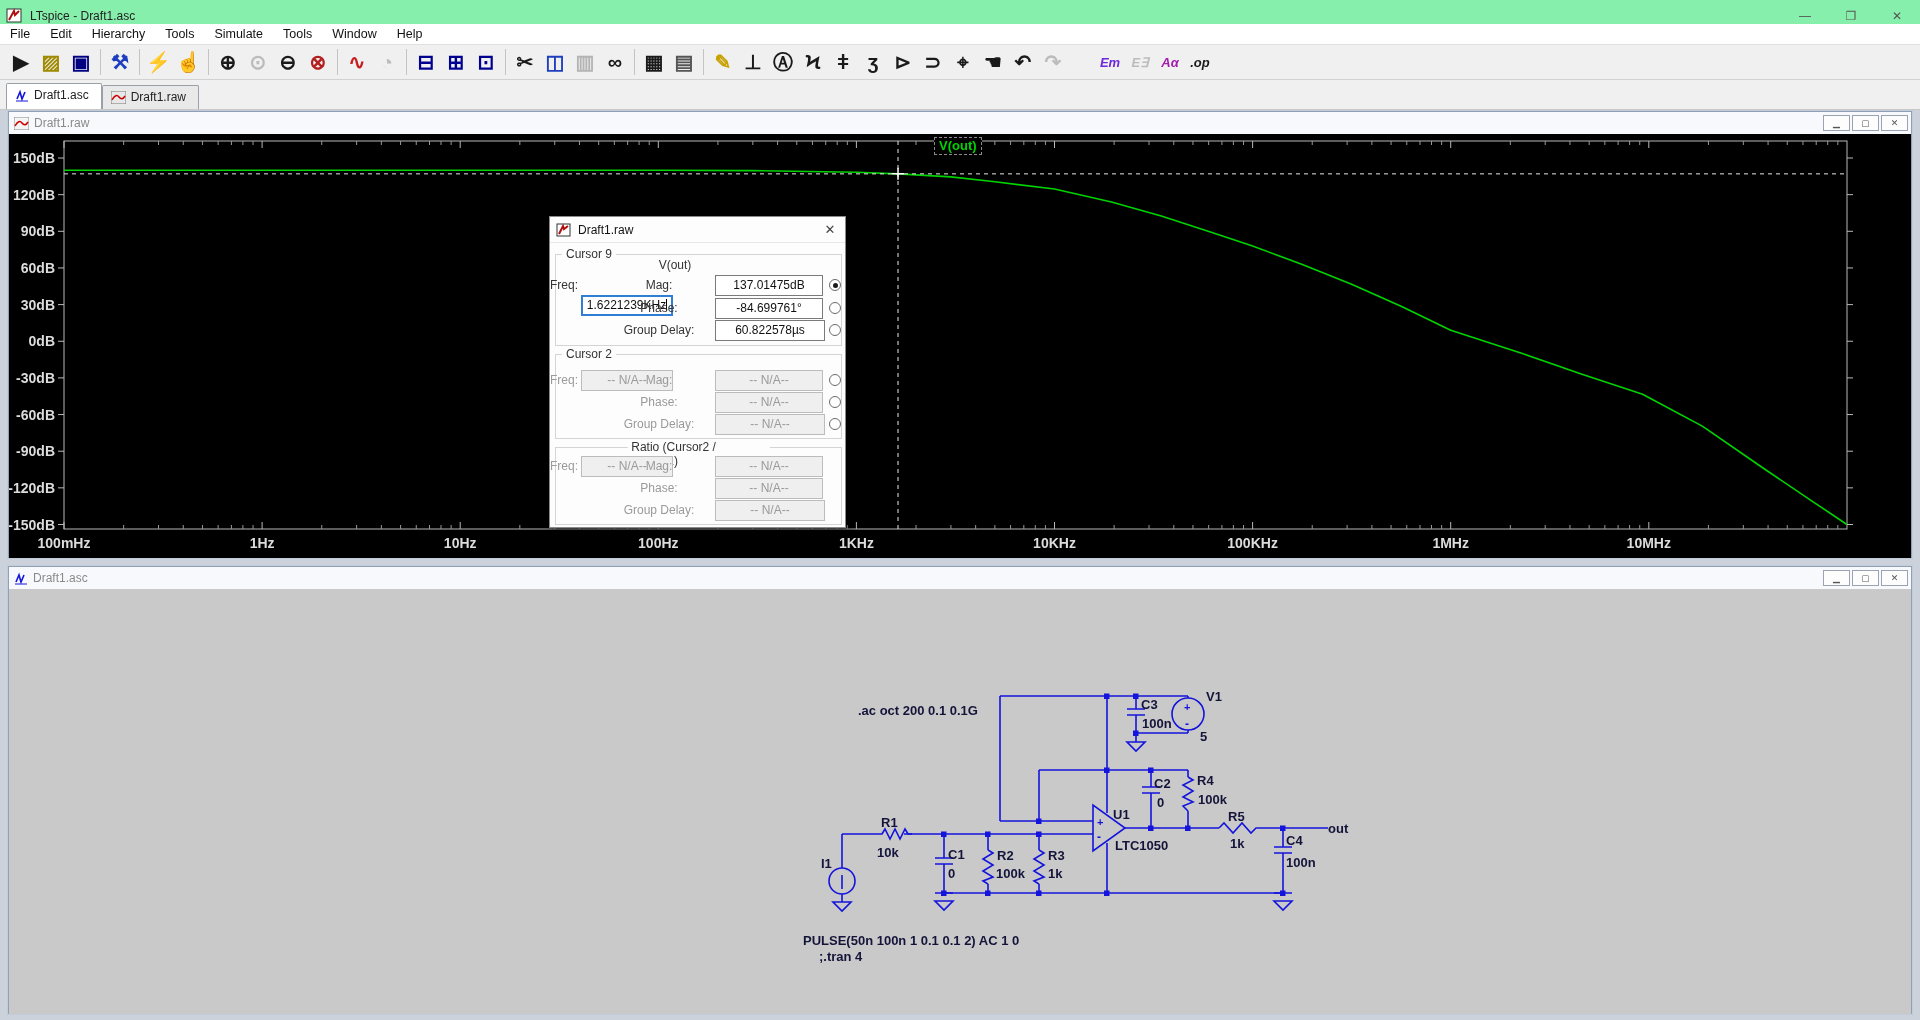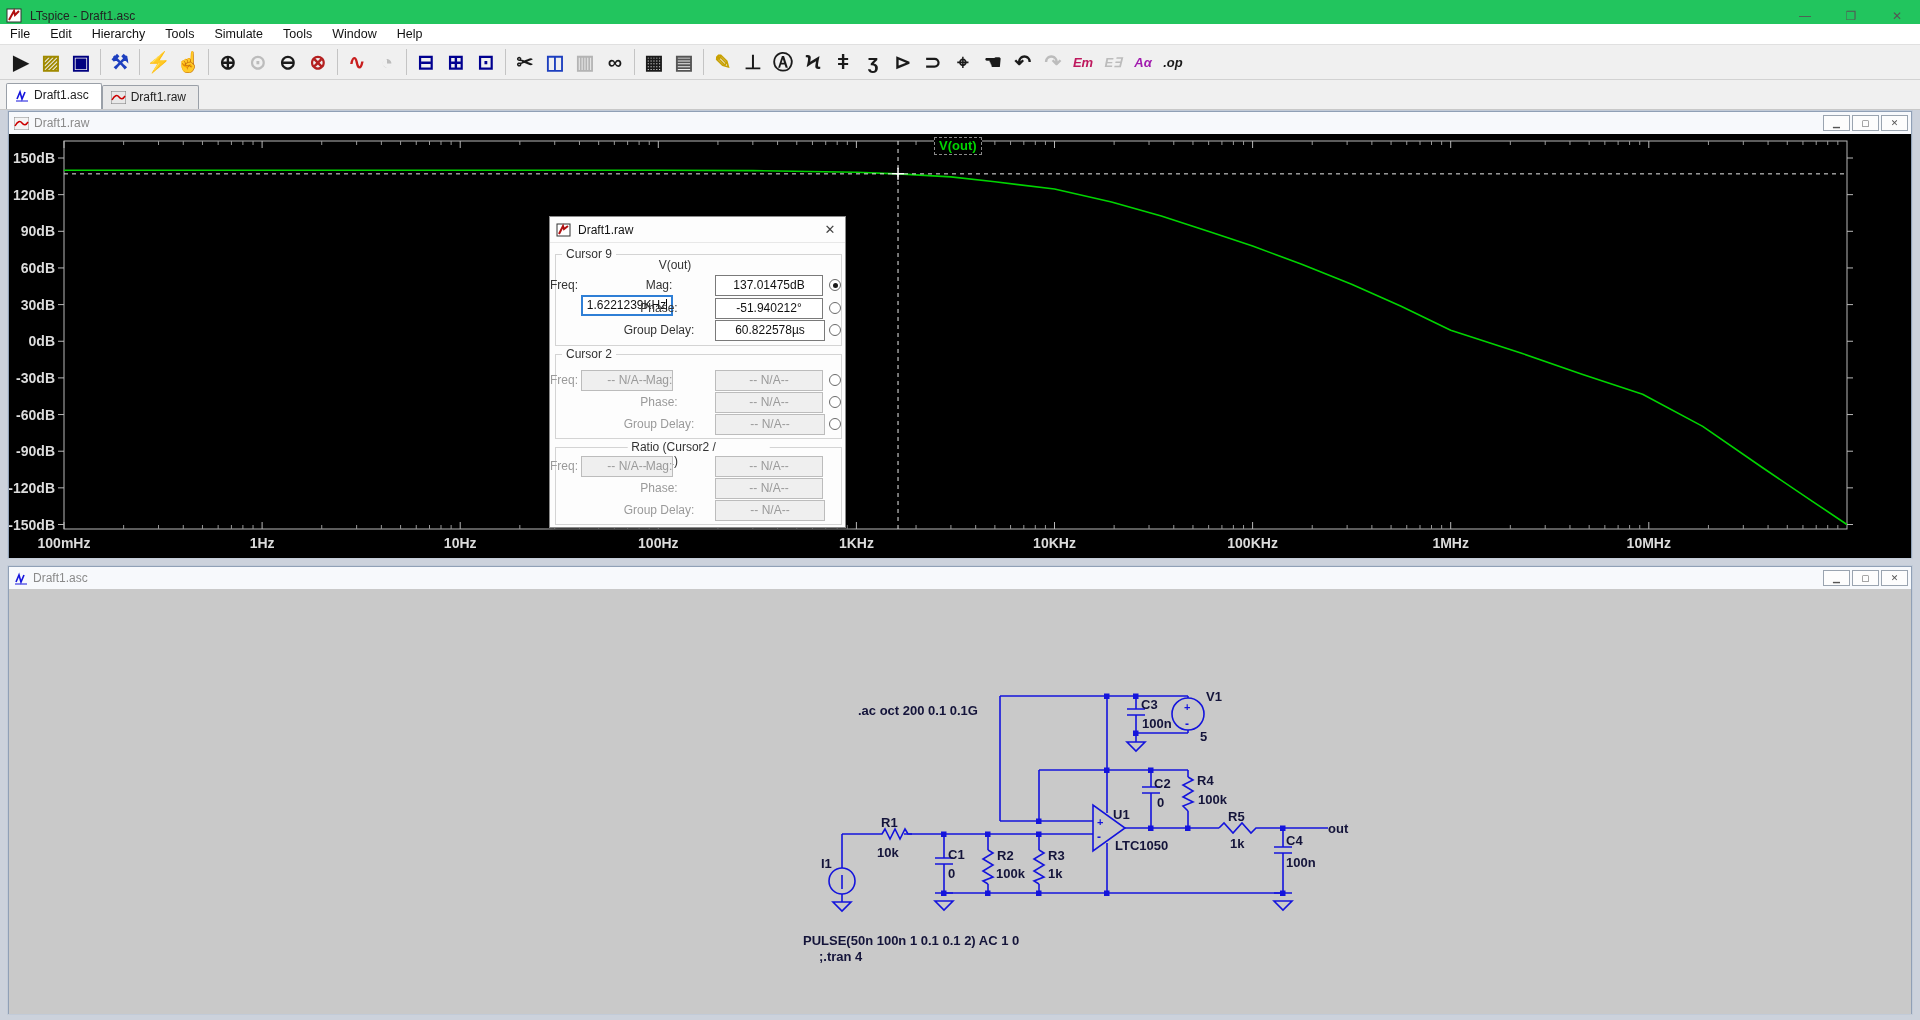--- a/index.html
+++ b/index.html
@@ -1,19 +1,19 @@
 <!DOCTYPE html>
 <html><head>
 <meta charset="utf-8">
 <style>
   * { box-sizing: border-box; margin:0; padding:0; }
   html,body { width:1920px; height:1020px; overflow:hidden;
     font-family:"Liberation Sans", sans-serif; background:#ccd2dc; }
   
-  #titlebar { position:absolute; left:0; top:0; width:1920px; height:32px; background:#22c55e;
+  #titlebar { position:absolute; left:0; top:0; width:1920px; height:32px; background:#86efac;
     display:flex; align-items:center; border-bottom:1px solid #f0f0f0; }
   #titlebar .title { font-size:12px; color:#222; margin-left:6px; }
   .winbtns { margin-left:auto; display:flex; }
   .winbtn { width:46px; height:24px; text-align:center; line-height:24px; color:#555; font-size:12px; }
   #menubar { position:absolute; left:0; top:24px; width:1920px; height:20px; background:#ffffff;
     display:flex; align-items:center; font-size:12.5px; color:#111; }
   .menu-item { padding:0 10px; height:20px; line-height:20px; }
   #toolbar { position:absolute; left:0; top:44px; width:1920px; height:36px; background:#f0f0f0;
     border-top:1px solid #e0e0e0; border-bottom:1px solid #d2d2d2; display:flex; align-items:center; padding-left:6px; }
   .tb-ico { width:30px; height:28px; display:flex; align-items:center; justify-content:center;
@@ -124,21 +124,21 @@
     <span class="tb-ico" style="color: rgb(26, 26, 26);">Ⓐ</span>
     <span class="tb-ico" style="color: rgb(26, 26, 26);">Ϟ</span>
     <span class="tb-ico" style="color: rgb(26, 26, 26);">ǂ</span>
     <span class="tb-ico" style="color: rgb(26, 26, 26);">ʒ</span>
     <span class="tb-ico" style="color: rgb(26, 26, 26);">⊳</span>
     <span class="tb-ico" style="color: rgb(26, 26, 26);">⊃</span>
     <span class="tb-ico" style="color: rgb(26, 26, 26);">⌖</span>
     <span class="tb-ico" style="color: rgb(26, 26, 26);">☚</span>
     <span class="tb-ico" style="color: rgb(26, 26, 26);">↶</span>
     <span class="tb-ico" style="color: rgb(188, 188, 188);">↷</span>
-    <span class="tb-ico small-txt" style="color: #be185d;">Em</span>
+    <span class="tb-ico small-txt" style="color: #6d28d9; margin-left: 27px;">Em</span>
     <span class="tb-ico small-txt" style="color: rgb(188, 188, 188);">E∃</span>
     <span class="tb-ico small-txt" style="color: #a21caf;">Aα</span>
     <span class="tb-ico small-txt" style="color: rgb(26, 26, 26);">.op</span>
   </div>
 
 <div id="tabbar">
   <div class="tab active">
     <svg width="14" height="13">
       <path d="M2 10 L5 3 L7 10 L10 3" stroke="#1414dc" stroke-width="1.6" fill="none"></path>
       <path d="M1 12 H13" stroke="#1414dc" stroke-width="1"></path>
@@ -397,21 +397,21 @@
       </div>
       <span class="dlbl" style="left:70px; top:41px; width:110px; text-align:center">V(out)</span>
       <span class="dlbl" style="left:0; top:61px; width:27px">Freq:</span>
       <div class="fld focus" style="left:31px; top:58px; width:92px">
         <span>1.6221239KHz</span><span class="caret"></span>
       </div>
       <span class="dlbl" style="left:60px; top:61px; width:98px">Mag:</span>
       <div class="fld" style="left:165px; top:58px; width:108px">137.01475dB</div>
       <span class="radio sel" style="left:279px; top:62px"></span>
       <span class="dlbl" style="left:60px; top:84px; width:98px">Phase:</span>
-      <div class="fld" style="left:165px; top:81px; width:108px">-51.940212°</div>
+      <div class="fld" style="left:165px; top:81px; width:108px">-84.699761°</div>
       <span class="radio" style="left:279px; top:85px"></span>
       <span class="dlbl" style="left:60px; top:106px; width:98px">Group Delay:</span>
       <div class="fld" style="left:165px; top:103px; width:110px">60.822578µs</div>
       <span class="radio" style="left:279px; top:107px"></span>
 
       <div class="grp" style="top:137px; height:85px">
         <span class="grp-label">Cursor 2</span>
       </div>
       <span class="dlbl dis" style="left:0; top:156px; width:27px">Freq:</span>
       <div class="fld dis" style="left:31px; top:153px; width:92px">-- N/A--</div>

